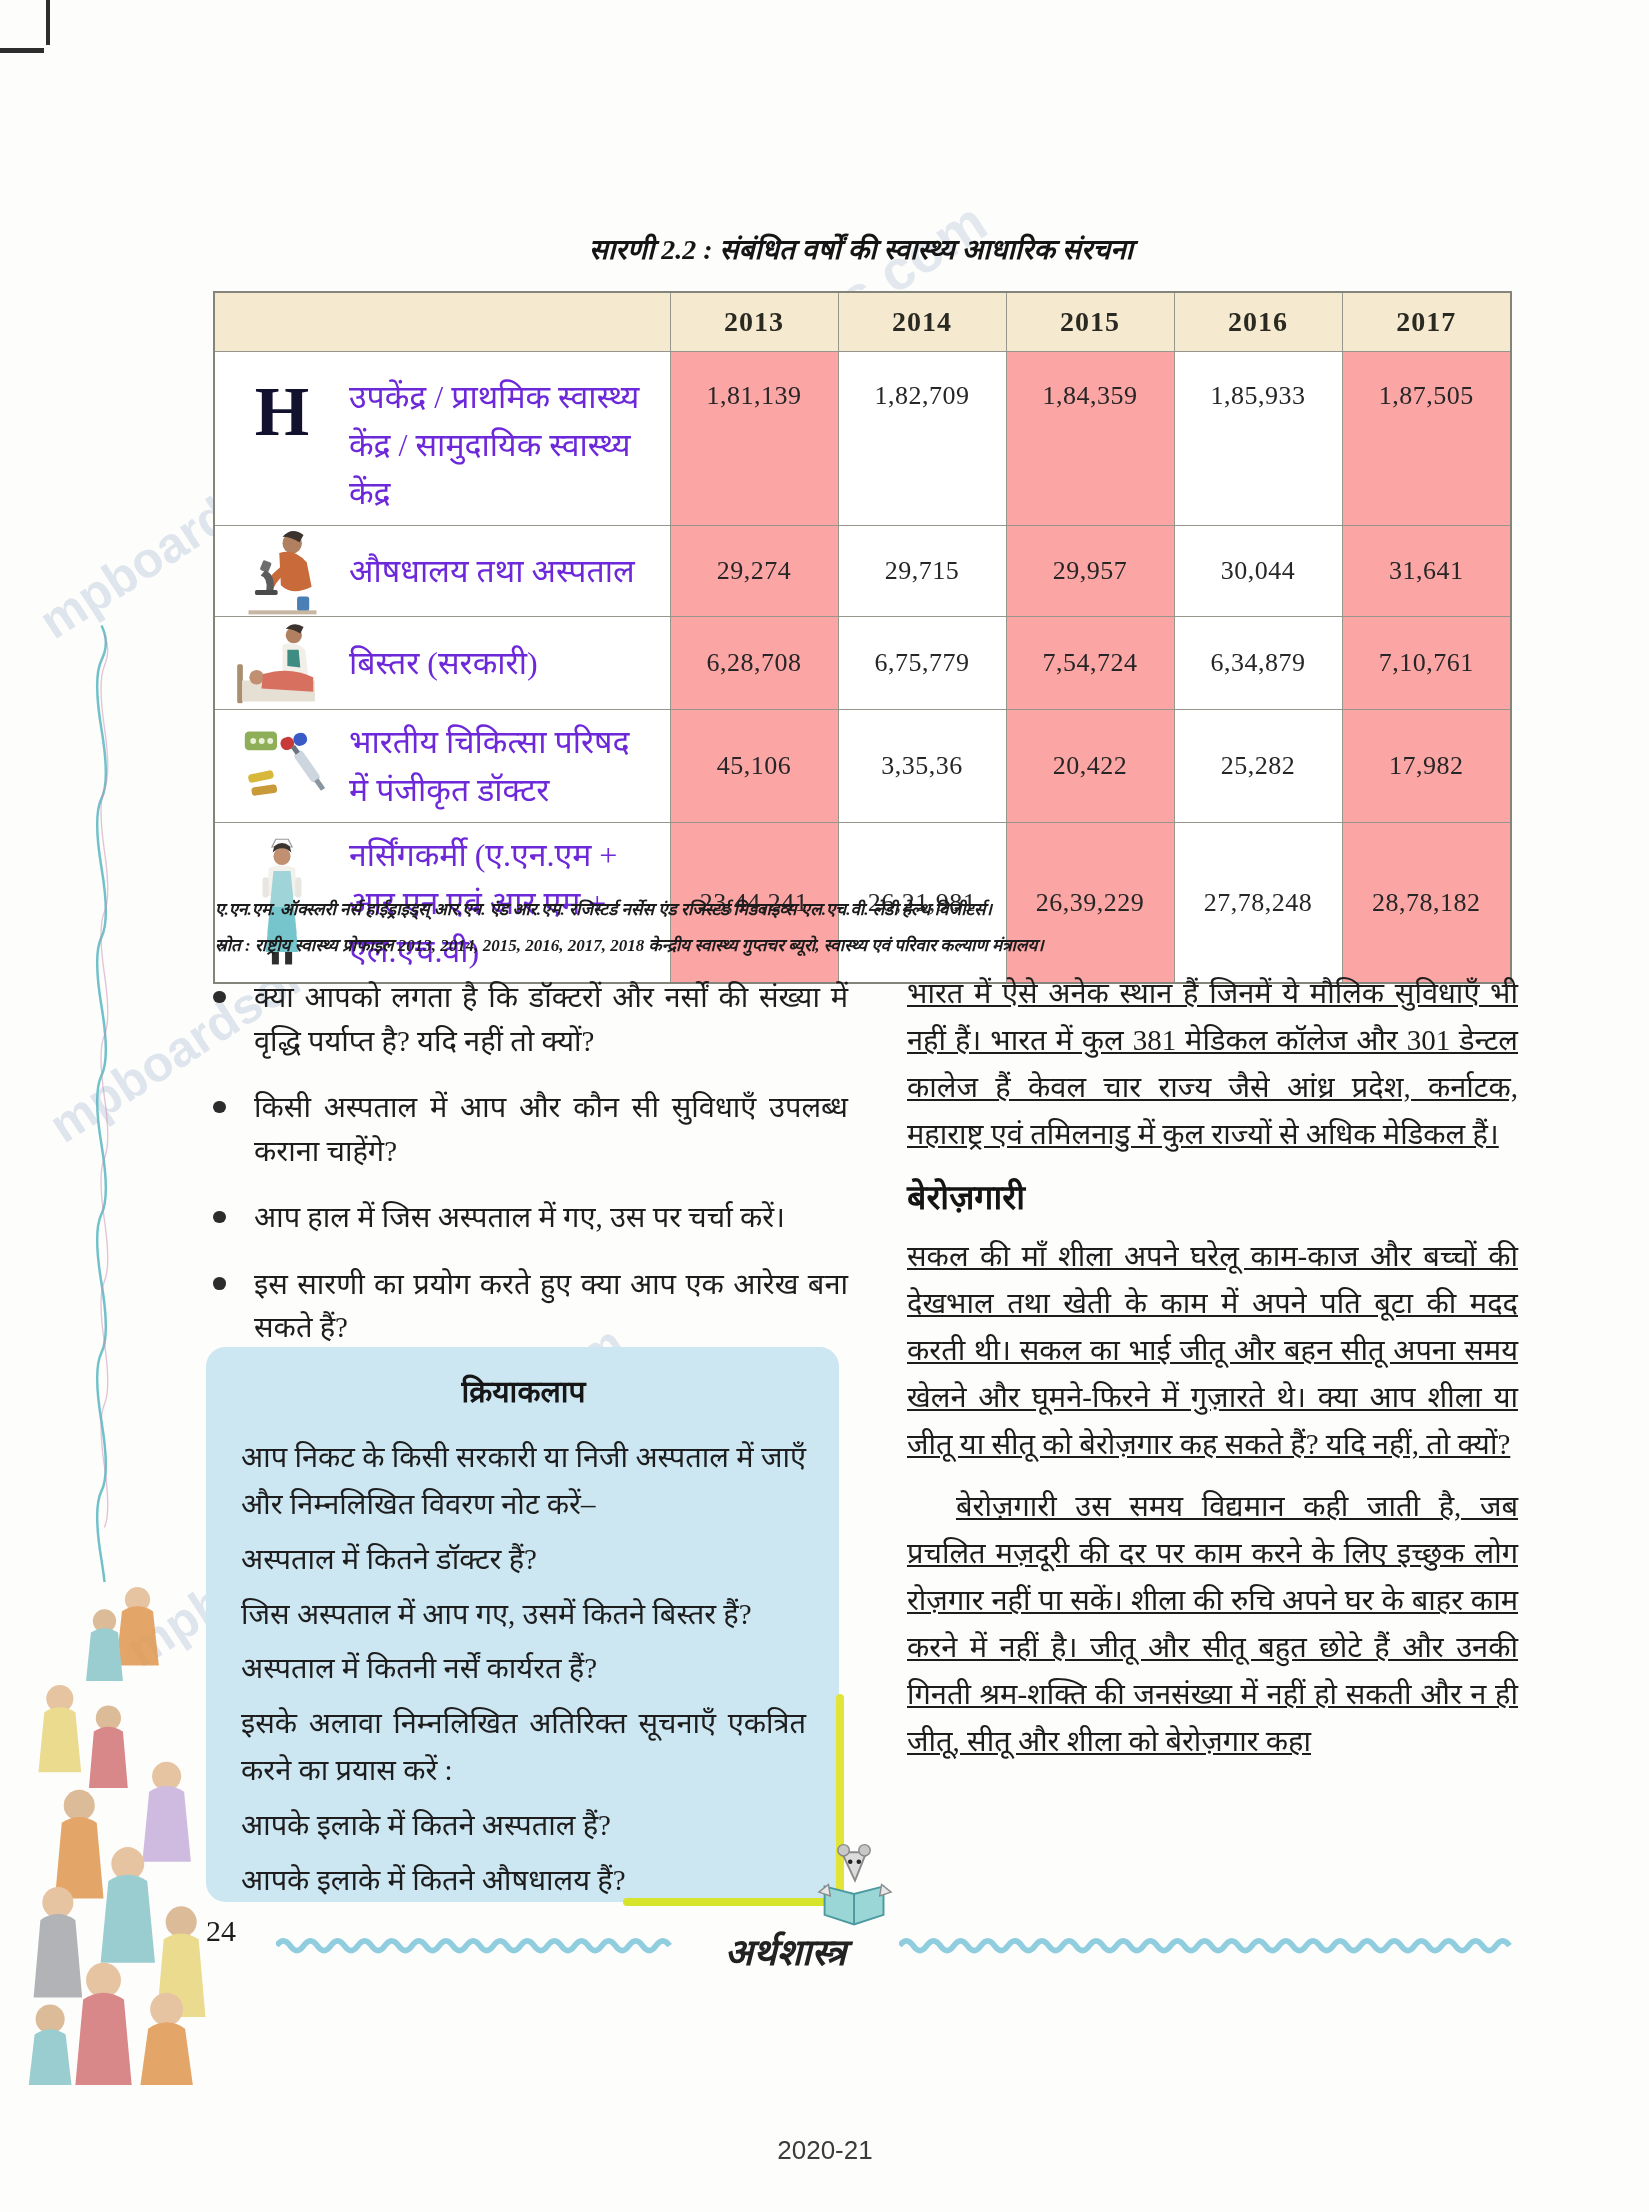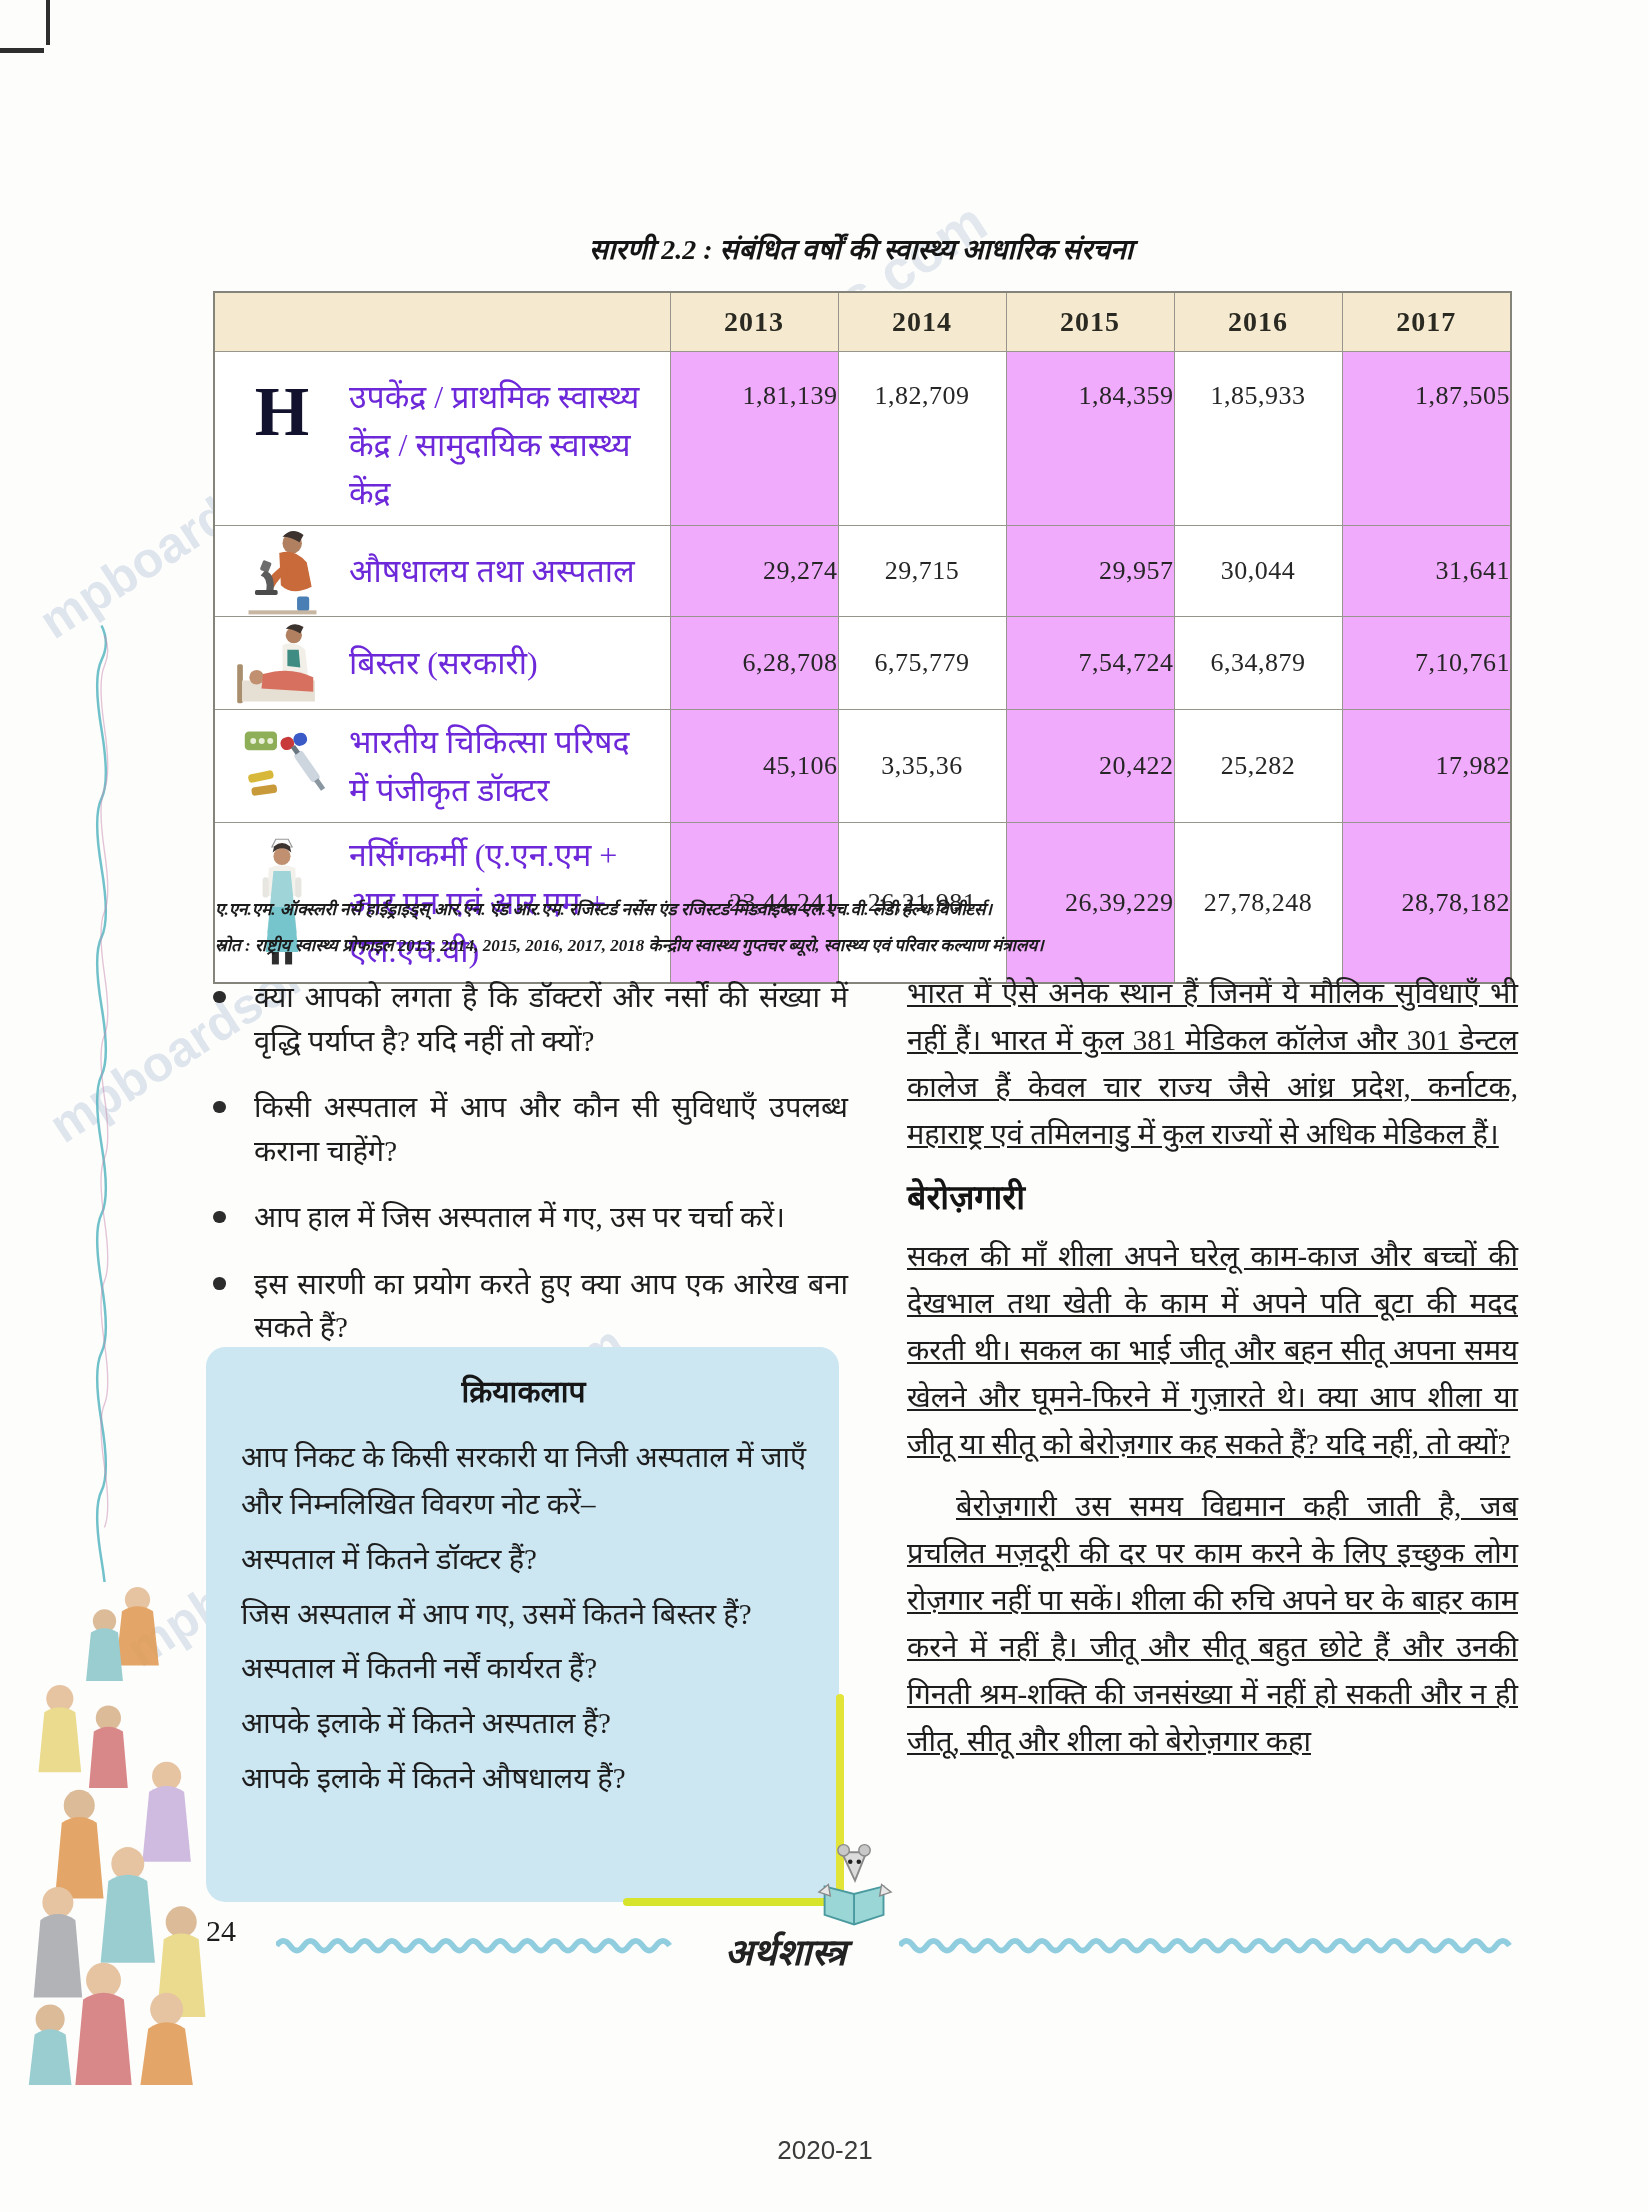--- a/index.html
+++ b/index.html
@@ -24,21 +24,21 @@
              font-size:28px;font-weight:bold;font-style:italic;color:#151515;}
   
   .health-table{position:absolute;left:213px;top:291px;width:1296px;border-collapse:collapse;
                 table-layout:fixed;}
   .health-table td,.health-table th{border:1.9px solid #96968c;padding:0;}
   .health-table{border:2.9px solid #84847a;}
   .year-th{background:#f5ead0;height:58px;font-size:28px;font-weight:bold;color:#2a2a22;
            text-align:center;vertical-align:middle;letter-spacing:1px;}
   .label-th{background:#f5ead0;}
   .val{font-size:26px;text-align:center;vertical-align:middle;color:#262626;letter-spacing:0.5px;}
-  .col-shaded{background:#f0abfc;text-align:right;}
+  .col-shaded{background:#fca5a5;}
   .col-plain{background:#ffffff;}
   .row1 .val{vertical-align:top;padding-top:29px;}
   .label-cell{background:#fff;}
   .label-wrap{display:flex;align-items:center;min-height:100%;}
   .icon-zone{width:134px;flex:0 0 134px;display:flex;justify-content:center;align-items:center;}
   .label-text{flex:1;font-size:32px;line-height:1.5;padding:7.8px 13.6px 7.8px 0;color:#6d28d9;}
   .hletter{font-size:70px;font-weight:bold;color:#12122e;line-height:1;align-self:flex-start;margin-top:11.6px;}
   .row1 .label-wrap{align-items:flex-start;padding-top:13.6px;}
   
   .footnote{position:absolute;left:215px;width:1305px;font-size:17px;font-style:italic;
@@ -276,20 +276,21 @@
     <li>आप हाल में जिस अस्पताल में गए, उस पर चर्चा करें।</li>
     <li>इस सारणी का प्रयोग करते हुए क्या आप एक आरेख बना सकते हैं?</li>
   </ul>
 
   <div class="activity">
     <div class="activity-title">क्रियाकलाप</div>
     <div class="activity-line">आप निकट के किसी सरकारी या निजी अस्पताल में जाएँ और निम्नलिखित विवरण नोट करें–</div>
     <div class="activity-line">अस्पताल में कितने डॉक्टर हैं?</div>
     <div class="activity-line">जिस अस्पताल में आप गए, उसमें कितने बिस्तर हैं?</div>
     <div class="activity-line">अस्पताल में कितनी नर्सें कार्यरत हैं?</div>
+    <div class="activity-line">इसके अलावा निम्नलिखित अतिरिक्त सूचनाएँ एकत्रित करने का प्रयास करें :</div>
     <div class="activity-line">आपके इलाके में कितने अस्पताल हैं?</div>
     <div class="activity-line">आपके इलाके में कितने औषधालय हैं?</div>
   </div>
   <div class="ybar-v"></div>
   <div class="ybar-h"></div>
   <svg class="mouse" width="76" height="97" viewBox="0 0 80 100">
     <path d="M26 16 L52 16 L40 46 Z" fill="#dcdcdc" stroke="#8a8a8a" stroke-width="2"></path>
     <circle cx="28" cy="14" r="6" fill="#c8c8c8" stroke="#8a8a8a" stroke-width="1.5"></circle>
     <circle cx="50" cy="14" r="6" fill="#c8c8c8" stroke="#8a8a8a" stroke-width="1.5"></circle>
     <circle cx="35" cy="26" r="2.4" fill="#222"></circle>

